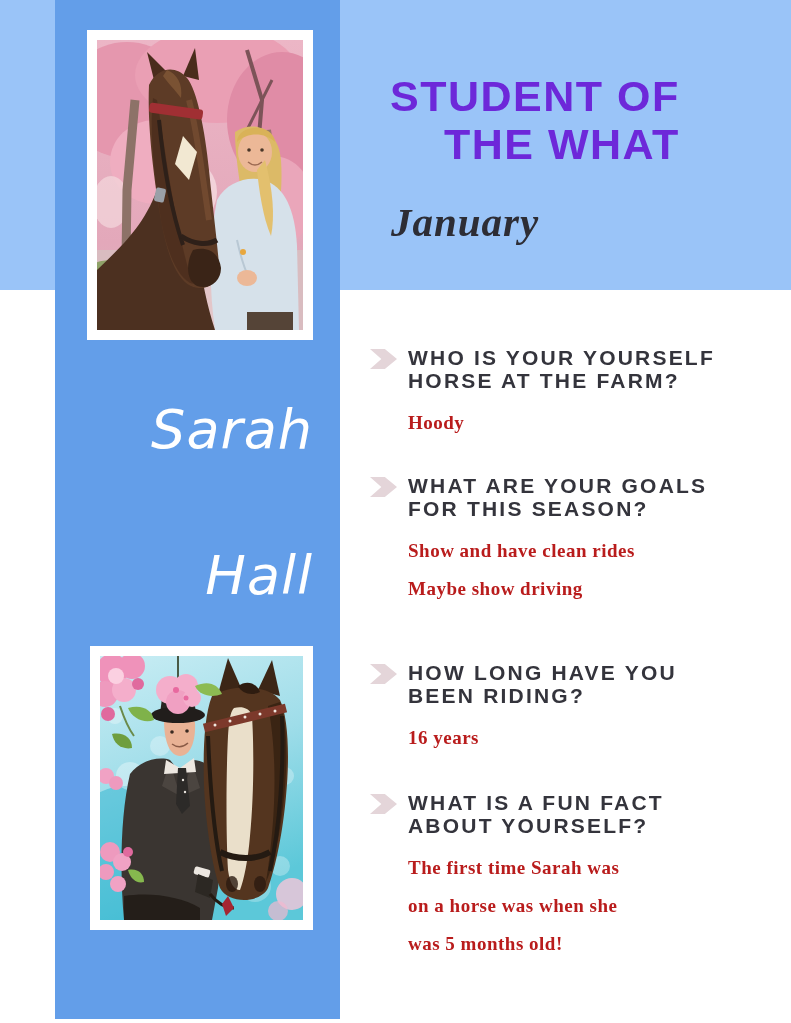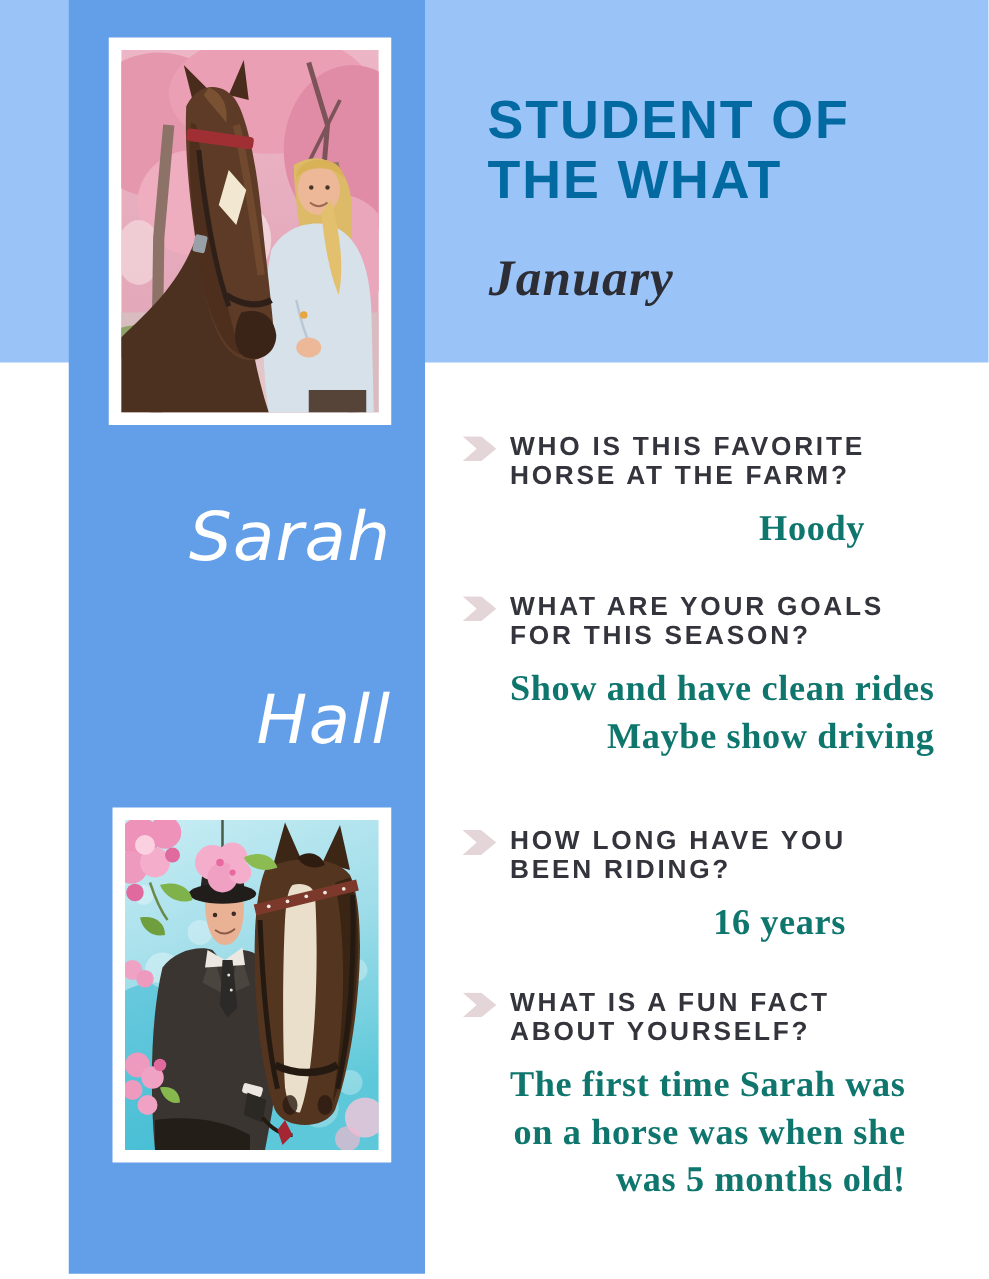--- a/index.html
+++ b/index.html
@@ -8,21 +8,21 @@
     font-family:"Liberation Sans", sans-serif; overflow:hidden;
   }
   .header-band { position:absolute; left:0; top:0; width:791px; height:290px; background:#9ac4f8; }
   .side-column { position:absolute; left:55px; top:0; width:285px; height:1019px; background:#639ee9; }
 
   .photo-frame { position:absolute; background:#ffffff; box-sizing:border-box; padding:10px; }
   .photo-top    { left:87px; top:30px;  width:226px; height:310px; }
   .photo-bottom { left:90px; top:646px; width:223px; height:284px; }
   .photo-frame svg { width:100%; height:100%; display:block; }
 
-  .title-block { position:absolute; left:390px; top:72px; color:#0369a1; }
+  .title-block { position:absolute; left:390px; top:72px; color:#6d28d9;text-align:right; }
   .title-line { font-size:43px; font-weight:bold; line-height:48px; letter-spacing:1.5px; white-space:nowrap; }
   .subtitle {
     position:absolute; left:391px; top:198px; color:#2d2d35;
     font-family:"Liberation Serif", serif; font-style:italic; font-weight:bold;
     font-size:41px; letter-spacing:1px;
   }
 
   .name-block {
     position:absolute; left:87px; top:398px; width:226px; text-align:right;
     color:#ffffff; font-family:"DejaVu Sans", sans-serif; font-style:italic; font-weight:400;
@@ -34,21 +34,21 @@
   .qa-s1 { top:346px; } .qa-s2 { top:474px; } .qa-s3 { top:661px; } .qa-s4 { top:791px; }
   .arrow-icon {
     flex:none; width:27px; height:20px; margin-top:3px; margin-right:11px;
     background:#e4d5d9;
     clip-path:polygon(0 0, 55% 0, 100% 50%, 55% 100%, 0 100%, 42% 50%);
   }
   .question { font-size:21px; font-weight:bold; letter-spacing:2.2px; line-height:23px; color:#34343c; }
   .q-line { display:block; white-space:nowrap; }
   .answer {
     margin-top:12px; font-family:"Liberation Serif", serif; font-weight:bold;
-    font-size:29px; line-height:38px; letter-spacing:0.5px; color:#0f766e;text-align:right;
+    font-size:19px; line-height:38px; letter-spacing:0.5px; color:#b91c1c;
   }
   .a-line { display:block; white-space:nowrap; }
 </style>
 </head>
 <body>
 
 <div class="page">
 
   <div class="header-band"></div>
   <div class="side-column"></div>
@@ -222,21 +222,21 @@
 
   <div class="name-block">
     <div class="name-line name-first">Sarah</div>
     <div class="name-line name-last">Hall</div>
   </div>
 
   <div class="qa-section qa-s1">
     <span class="arrow-icon"></span>
     <div class="qa-text">
       <div class="question">
-        <span class="q-line">WHO IS THIS FAVORITE</span>
+        <span class="q-line">WHO IS YOUR YOURSELF</span>
         <span class="q-line">HORSE AT THE FARM?</span>
       </div>
       <div class="answer">
         <span class="a-line">Hoody</span>
       </div>
     </div>
   </div>
 
   <div class="qa-section qa-s2">
     <span class="arrow-icon"></span>

